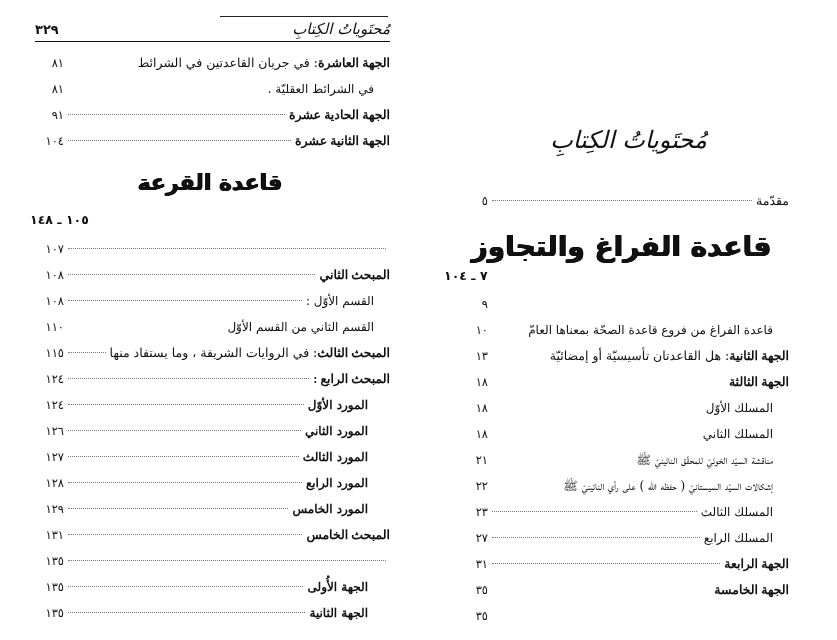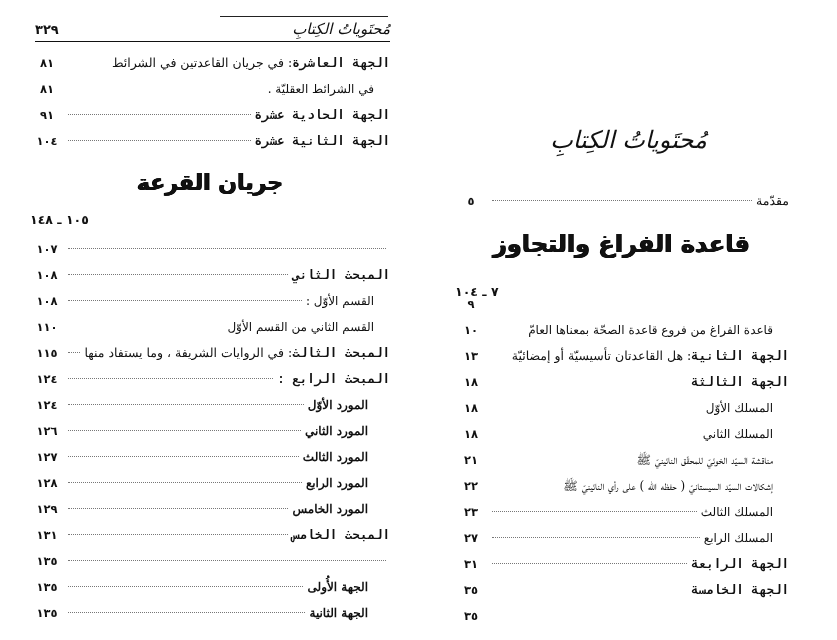--- a/index.html
+++ b/index.html
@@ -23,29 +23,29 @@
     }
     .running-title { font-size: 15px; font-style: italic; }
     .folio { font-family: "DejaVu Sans", sans-serif; font-weight: bold; font-size: 13px; direction: ltr; }
 
     .toc { position: absolute; }
     .row {
       display: flex; align-items: baseline; height: 26px; line-height: 26px;
       font-size: 12.5px; white-space: nowrap;
     }
     .row .label { flex: 0 0 auto; }
-    .row .label b { font-weight: bold; font-family: Liberation Mono, monospace; font-size: 12.5px; }
+    .row .label b { font-weight: bold; font-family: Liberation Serif, serif; font-size: 12.5px; }
     .row .dots {
       flex: 1 1 auto; margin: 0 4px; border-bottom: 1px dotted #777;
       height: 0; position: relative; top: -4px; min-width: 10px;
     }
     .row .nodots { flex: 1 1 auto; }
     .row .page-num {
-      flex: 0 0 34px; text-align: center; font-family: "DejaVu Sans", sans-serif;
-      font-weight: bold; font-size: 11.5px;
+      flex: 0 0 34px; text-align: right; font-family: "DejaVu Sans", sans-serif;
+      font-weight: normal; font-size: 11.5px;
     }
     .row.sub .label { padding-right: 16px; font-size: 12px; }
     .row.sub2 .label { padding-right: 22px; font-size: 12px; font-weight: bold; }
 
     .section-title {
       text-align: center; font-family: "DejaVu Sans", sans-serif;
       font-weight: 900; font-size: 22px; letter-spacing: 0.5px;
       text-shadow: 0.6px 0 0 #000, -0.6px 0 0 #000;
     }
     .range {
@@ -83,21 +83,21 @@
         <span class="dots"></span>
         <span class="page-num">٩١</span>
       </div>
       <div class="row">
         <span class="label"><b>الجهة الثانية عشرة</b></span>
         <span class="dots"></span>
         <span class="page-num">١٠٤</span>
       </div>
     </div>
 
-  <div class="section-title" style="position:absolute; right:30px; width:360px; top:170px;">جريان القرعة</div>
+  <div class="section-title" style="position:absolute; right:30px; width:360px; top:170px;">قاعدة القرعة</div>
   <div class="range" style="position:absolute; right:30px; width:360px; top:212px;">١٠٥ ـ ١٤٨</div>
 
   <div class="toc" id="left-sec" style="right:30px; top:236px; width:360px;">
       <div class="row">
         <span class="dots"></span>
         <span class="page-num">١٠٧</span>
       </div>
       <div class="row">
         <span class="label"><b>المبحث الثاني</b></span>
         <span class="dots"></span>
@@ -174,22 +174,22 @@
   <div class="book-title">مُحتَوياتُ الكِتابِ</div>
 
   <div class="toc" style="right:48px; top:188px; width:335px;">
     <div class="row">
       <span class="label">مقدّمة</span>
       <span class="dots"></span>
       <span class="page-num">٥</span>
     </div>
   </div>
 
-  <div class="section-title" style="position:absolute; right:48px; width:335px; top:230px; font-size:24px;">قاعدة الفراغ والتجاوز</div>
-  <div class="range" style="position:absolute; right:47px; width:335px; top:268px;margin-top:16px;">٧ ـ ١٠٤</div>
+  <div class="section-title" style="position:absolute; right:48px; width:335px; top:230px; font-size:28px;">قاعدة الفراغ والتجاوز</div>
+  <div class="range" style="position:absolute; right:58px; width:335px; top:268px;">٧ ـ ١٠٤</div>
 
   <div class="toc" id="right-sec" style="right:48px; top:291px; width:335px;">
       <div class="row">
         <span class="nodots"></span>
         <span class="page-num">٩</span>
       </div>
       <div class="row sub">
         <span class="label"><span>قاعدة الفراغ من فروع قاعدة الصحّة بمعناها العامّ</span></span>
         <span class="nodots"></span>
         <span class="page-num">١٠</span>

